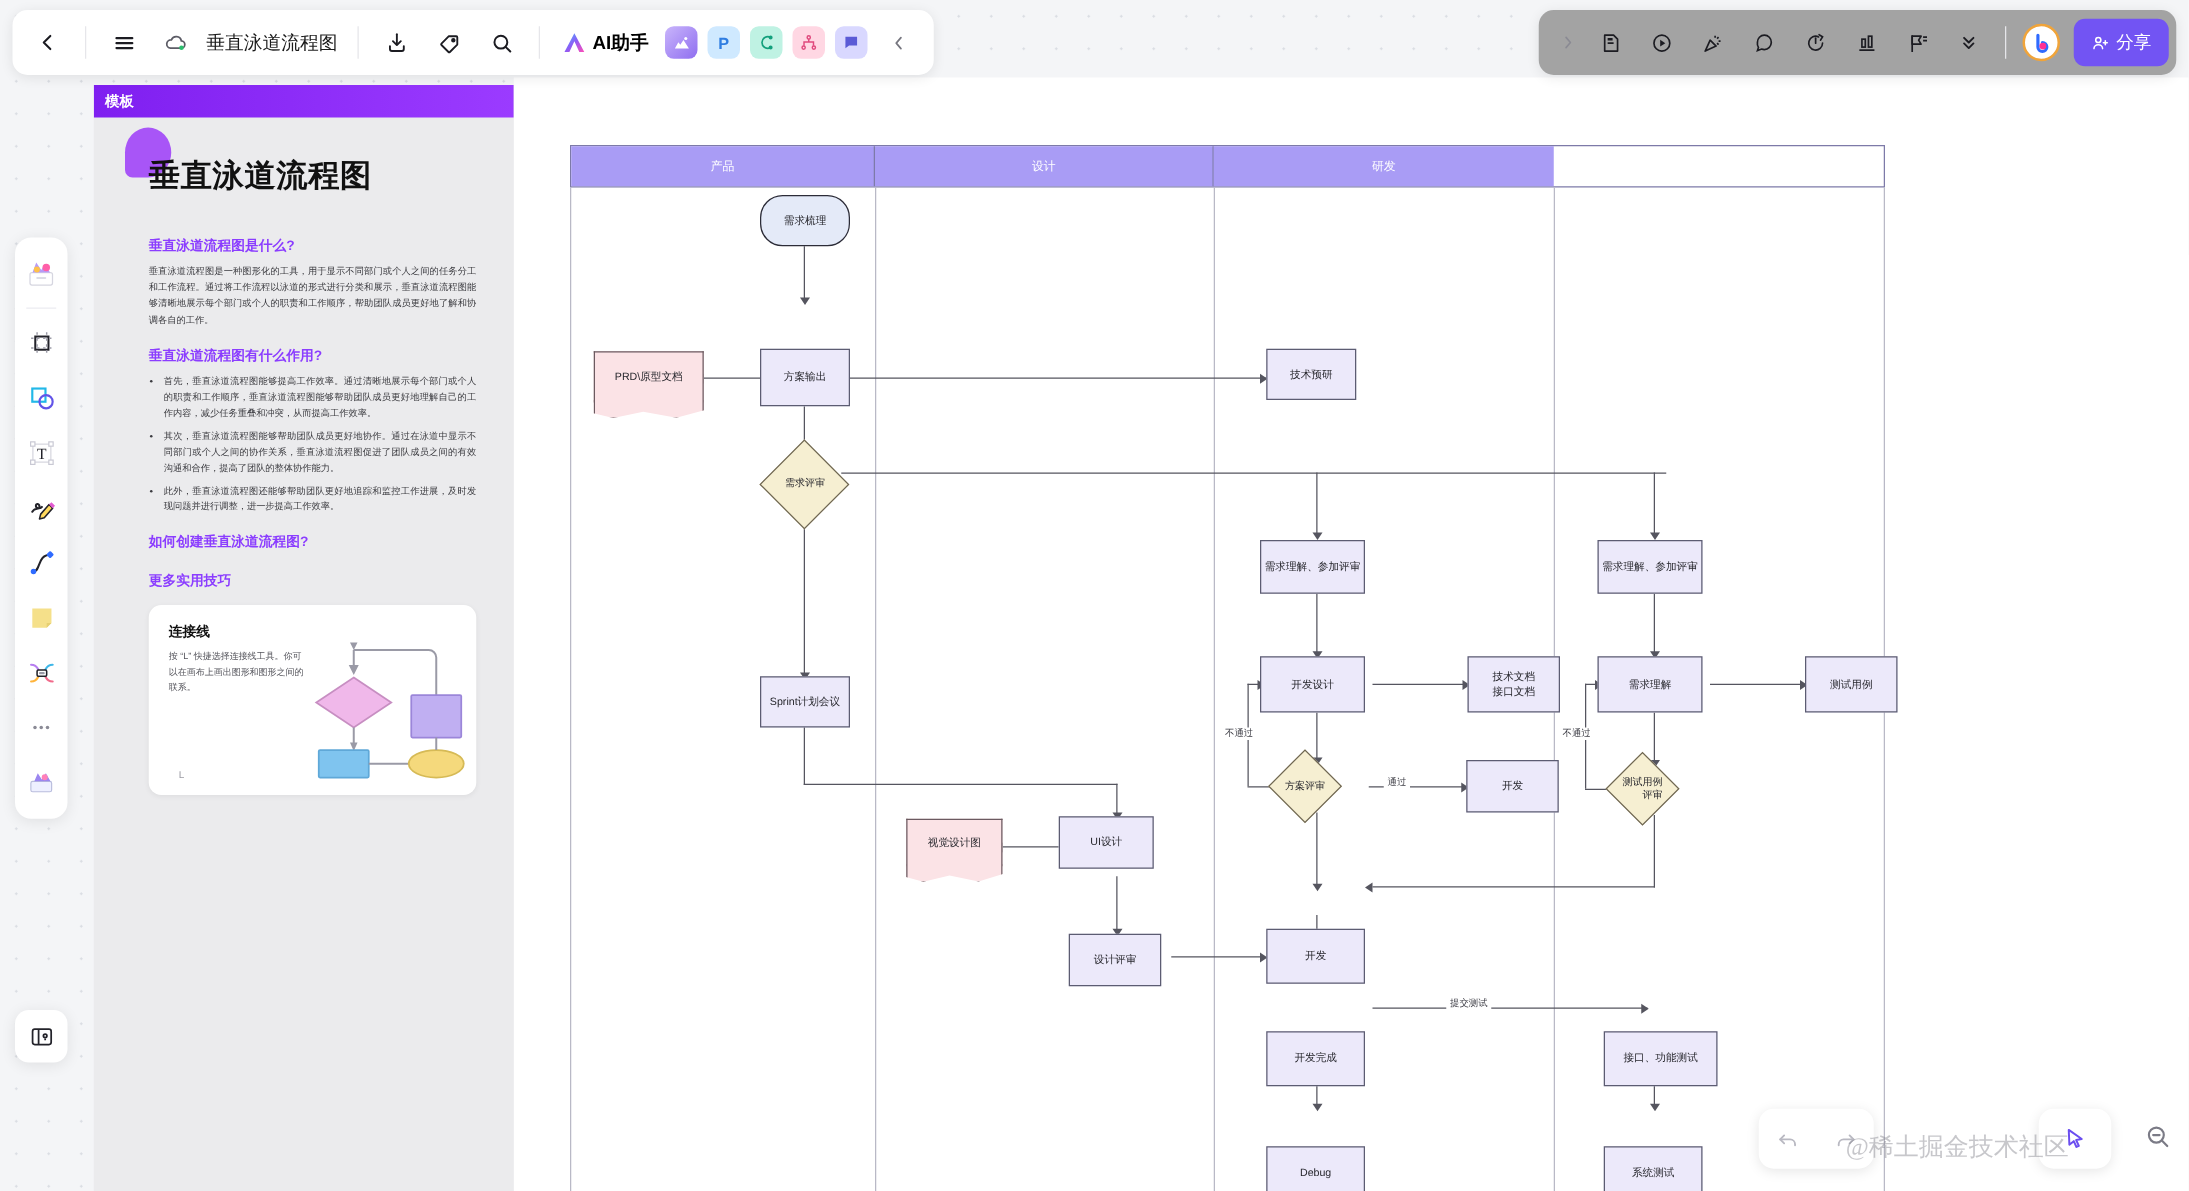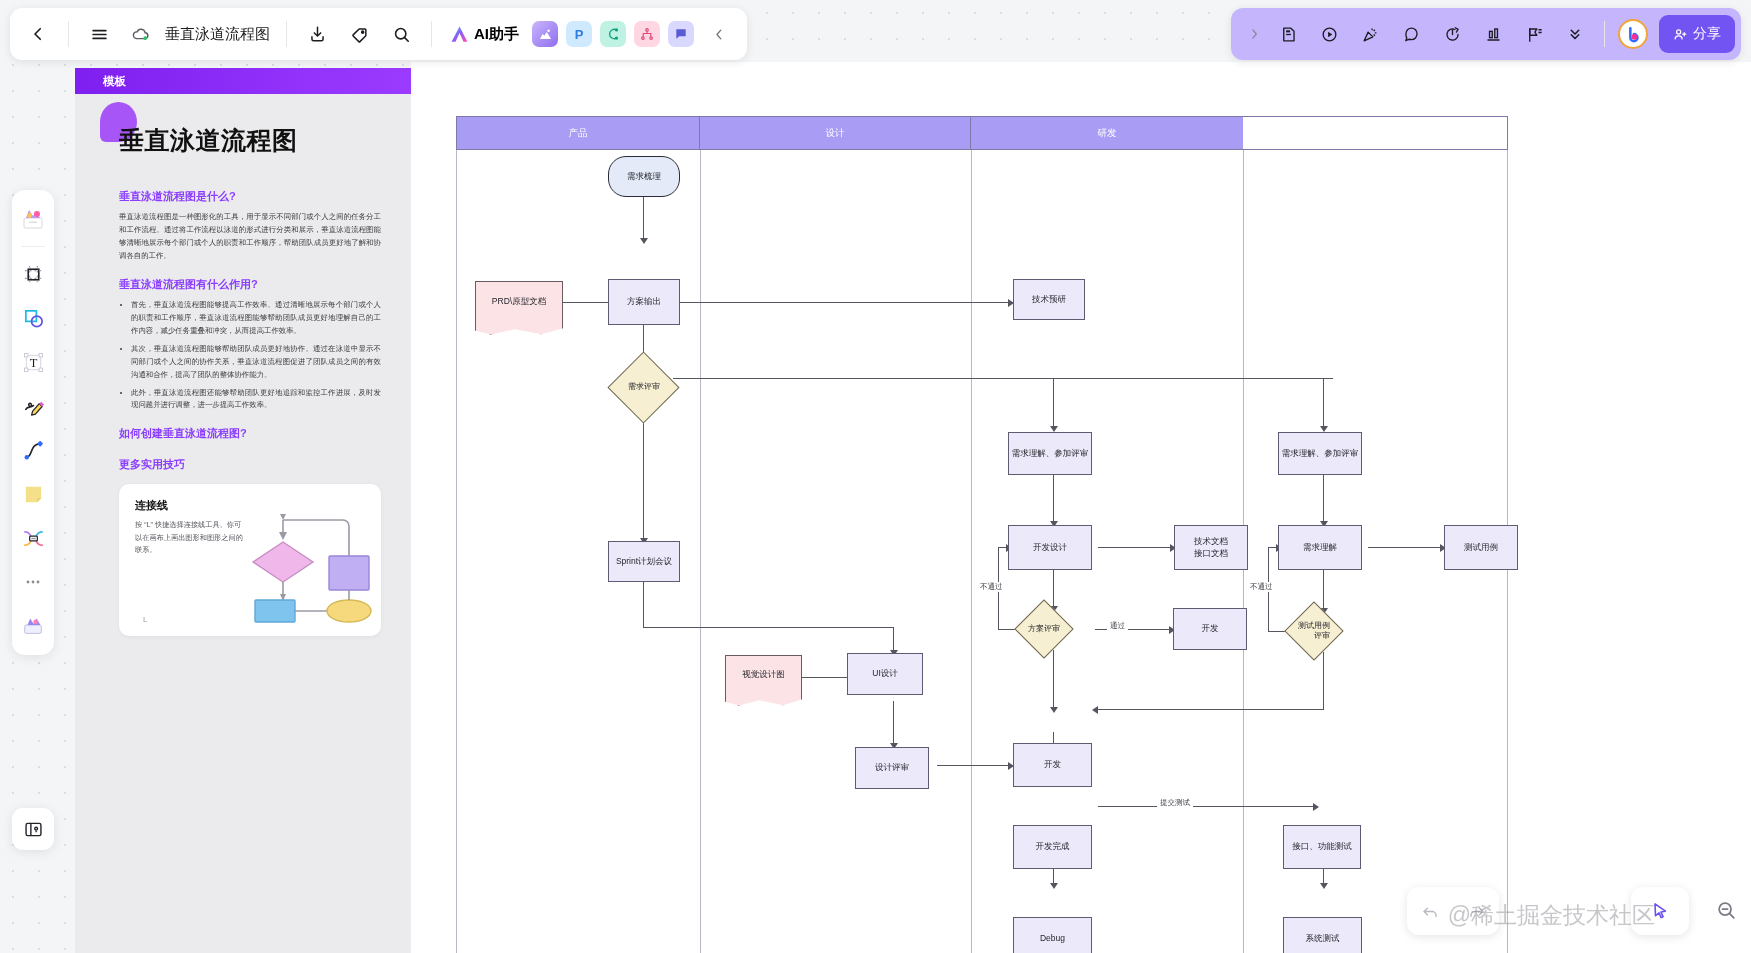--- a/index.html
+++ b/index.html
@@ -42,21 +42,21 @@
   }
   .ma1 { background: linear-gradient(135deg,#c9b5fb,#8f6ef0); }
   .ma2 { background: #cfe9ff; color: #2f7de1; }
   .ma3 { background: #bff2e3; color: #13a07c; }
   .ma4 { background: #ffd7e3; color: #e0497d; }
   .ma5 { background: #d9d8ff; color: #5b5bd6; }
 
   
   .topbar-right {
     position: absolute; right: 10px; top: 8px; height: 52px;
-    background: #c4b5fd; border-radius: 12px;
+    background: #a3a3a3; border-radius: 12px;
     box-shadow: 0 2px 10px rgba(0,0,0,.09);
     display: flex; align-items: center; padding: 0 6px 0 10px; gap: 1px;
     z-index: 40;
   }
   .share-btn {
     display: flex; align-items: center; gap: 5px;
     background: #7254f3; color: #fff; height: 38px; padding: 0 14px;
     border-radius: 9px; font-size: 14px; cursor: pointer; font-weight: 500;
     margin-left: 6px; white-space: nowrap;
   }
@@ -87,21 +87,21 @@
     z-index: 30;
   }
 
   
   .doc-panel {
     position: absolute; left: 75px; top: 68px; width: 336px; height: 886px;
     background: #ebebed; overflow: hidden; z-index: 10;
   }
   .doc-ribbon {
     background: #8b2bf5; height: 26px; display: flex; align-items: center;
-    padding-left: 28px; color: #fff; font-size: 11.5px; font-weight: 600;
+    padding-left: 9px; color: #fff; font-size: 11.5px; font-weight: 600;
     background: linear-gradient(90deg,#7f1ff0,#9b3bff);
   }
   .doc-body { padding: 30px 30px 0 44px; }
   .doc-h1 {
     font-size: 25px; font-weight: 800; color: #111; letter-spacing: .5px;
     position: relative; margin-bottom: 18px; display: inline-block;
   }
   .doc-h1 .blob {
     position: absolute; left: -19px; top: -22px; width: 37px; height: 40px;
     background: #a855f7; border-radius: 50% 50% 50% 6px; z-index: -1;
@@ -198,23 +198,24 @@
   }
   .cursor-group {
     position: absolute; right: 62px; bottom: 18px; height: 48px; width: 58px;
     background: #fff; border-radius: 12px; box-shadow: 0 2px 10px rgba(0,0,0,.1);
     display: flex; align-items: center; justify-content: center; z-index: 40;
   }
   .zoom-btn {
     position: absolute; right: 14px; bottom: 28px; z-index: 40; cursor: pointer;
   }
   .watermark {
-    position: absolute; right: 96px; bottom: 22px; font-size: 23px;
+    position: absolute; right: 96px; bottom: 22px; font-size: 20px;
     color: rgba(130,130,140,.45); z-index: 45; white-space: nowrap;
     font-weight: 500;
+    font-family: Liberation Serif, serif;
   }
   .ico { display: block; }
 </style>
 </head>
 <body>
 
 <div class="topbar-left">
   <div class="tb-btn">
     <svg class="ico" width="18" height="18" viewBox="0 0 24 24" fill="none" stroke="#1c1c22" stroke-width="2.2" stroke-linecap="round" stroke-linejoin="round">
         <polyline points="15 5 8 12 15 19"></polyline>
@@ -656,21 +657,21 @@
         <div class="dlabel" style="width:74px; left:-16px; white-space:pre-line">测试用例
 评审</div>
       </div>
 
       <div class="node" style="left:398px; top:597px; width:74px; height:42px">设计评审</div>
 
       <div class="node" style="left:556px; top:593px; width:79px; height:44px">开发</div>
 
       <div class="node" style="left:556px; top:675px; width:79px; height:44px">开发完成</div>
 
-      <div class="node" style="left:826px; top:675px; width:78px; height:44px">接口、功能测试</div>
+      <div class="node" style="left:826px; top:675px; width:91px; height:44px">接口、功能测试</div>
 
       <div class="node" style="left:556px; top:767px; width:79px; height:44px">Debug</div>
 
       <div class="node" style="left:826px; top:767px; width:79px; height:44px">系统测试</div>
 
       <div class="elabel" style="left:520px; top:432px">不通过</div>
       <div class="elabel" style="left:790px; top:432px">不通过</div>
       <div class="elabel" style="left:650px; top:471px">通过</div>
       <div class="elabel" style="left:700px; top:648px">提交测试</div>
     </div>

